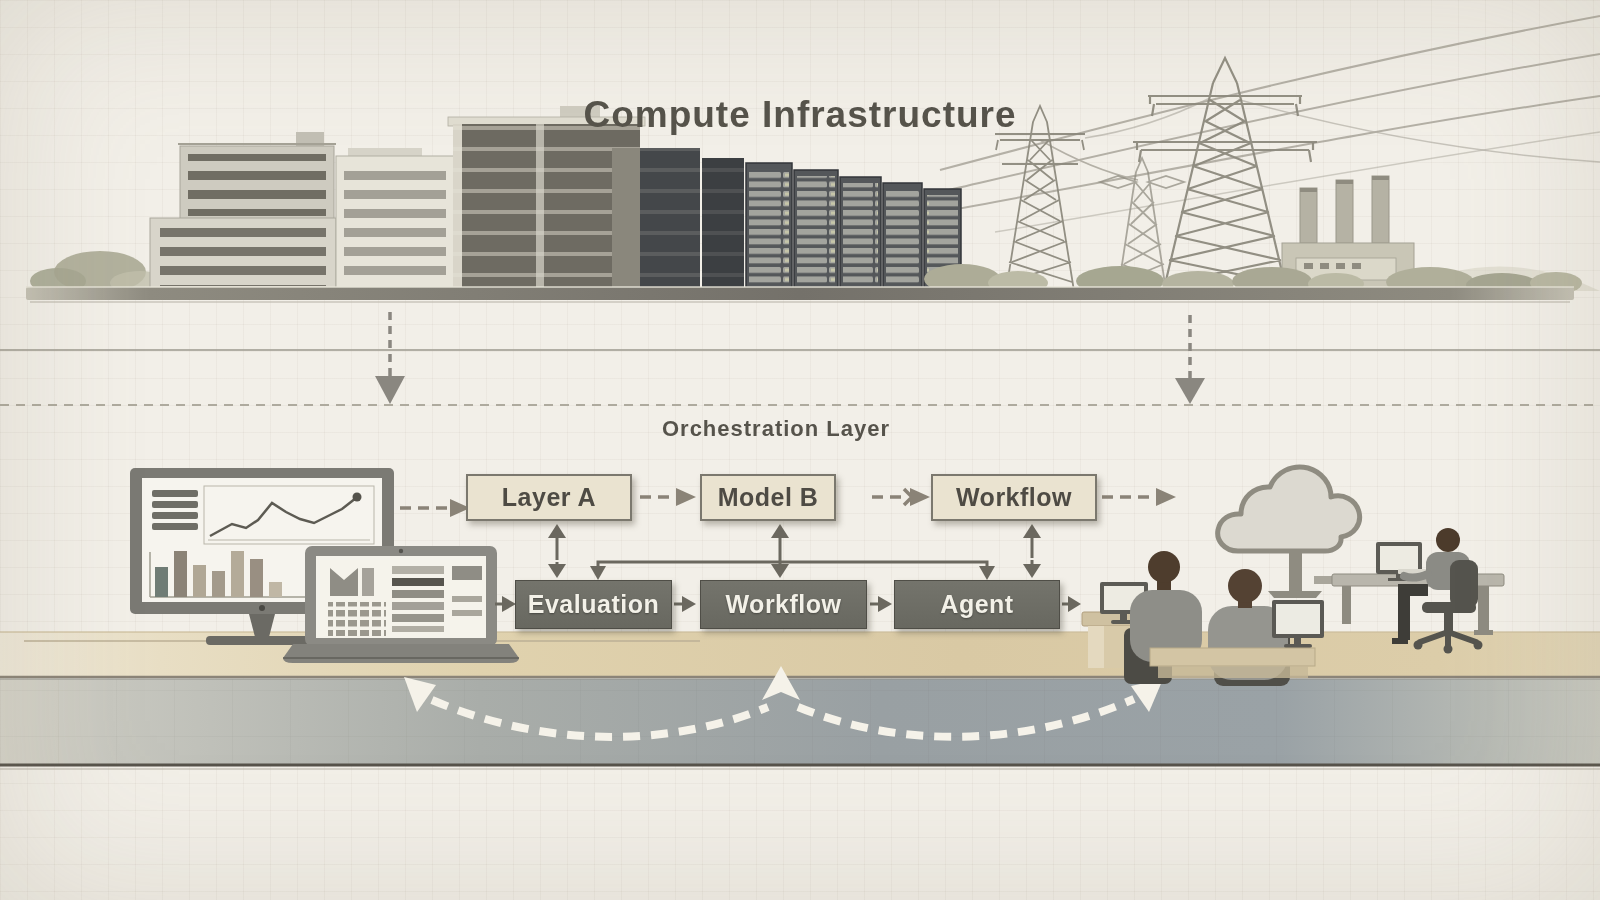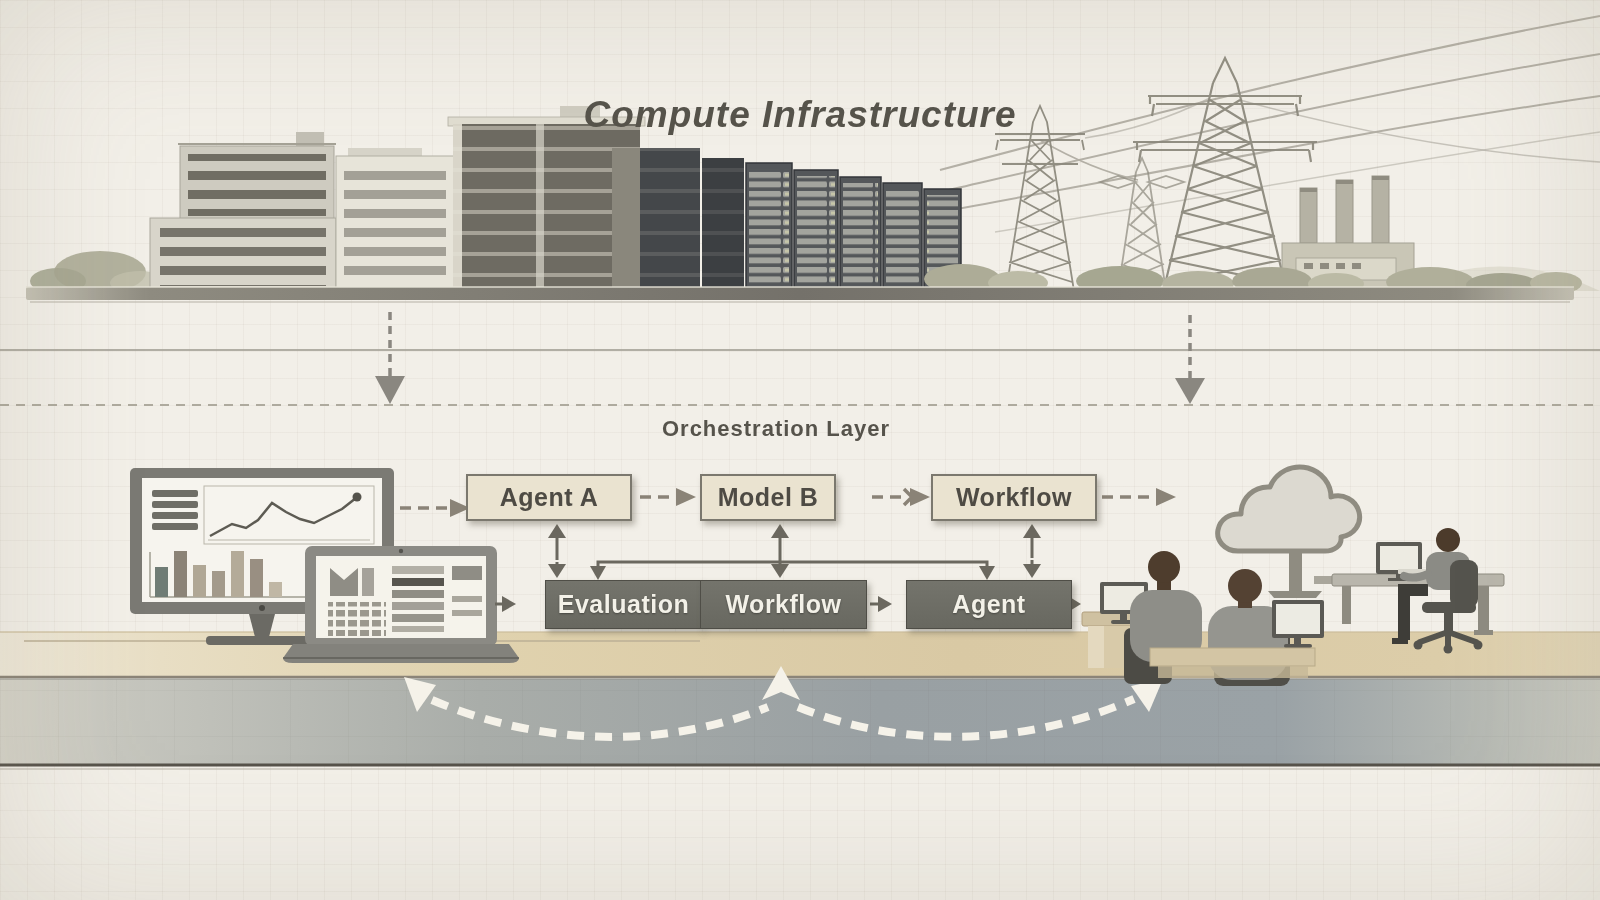--- a/index.html
+++ b/index.html
@@ -8,21 +8,21 @@
     background-color:#f2efe8;
     background-image:
       linear-gradient(rgba(160,150,128,.08) 1px, transparent 1px),
       linear-gradient(90deg, rgba(160,150,128,.08) 1px, transparent 1px);
     background-size:27px 27px;
     font-family:"Liberation Sans","DejaVu Sans",sans-serif;
   }
   .stage::after{content:"";position:absolute;inset:0;box-shadow:inset 0 0 150px rgba(140,128,104,.20);pointer-events:none;}
   svg.art{position:absolute;inset:0;}
   .title{position:absolute;font-weight:bold;color:#56534b;white-space:nowrap;transform:translateX(-50%);}
-  #title-top{left:800px;top:94px;font-size:37px;letter-spacing:1px;font-style:italic;}
+  #title-top{left:800px;top:94px;font-size:37px;letter-spacing:1px;}
   #title-orch{left:776px;top:416px;font-size:22px;letter-spacing:1px;}
   .fb{position:absolute;display:flex;align-items:center;justify-content:center;
       font-weight:bold;font-size:25px;letter-spacing:.5px;box-sizing:border-box;}
   .fb.light{top:474px;height:47px;background:#eae3d0;border:2.5px solid #7b786e;color:#4e4b44;
       box-shadow:3px 4px 6px rgba(96,90,76,.40);}
   .fb.dark{top:580px;height:49px;background:linear-gradient(#74746c,#686860);border:1.5px solid #4f4e47;
       color:#f3f1e8;box-shadow:3px 4px 6px rgba(80,75,62,.38);text-shadow:0 1px 2px rgba(0,0,0,.35);}
 </style>
 </head>
 <body>
@@ -423,20 +423,20 @@
             <circle cx="1448" cy="649" r="4.5"></circle>
             <circle cx="1478" cy="645" r="4.5"></circle>
       </g>
     </g>
   </g>
 </svg>
 
 <div class="title" id="title-top">Compute Infrastructure</div>
 <div class="title" id="title-orch">Orchestration Layer</div>
 
-<div class="fb light" style="left:466px;width:166px;">Agent A</div>
+<div class="fb light" style="left:466px;width:166px;">Layer A</div>
 <div class="fb light" style="left:700px;width:136px;">Model B</div>
 <div class="fb light" style="left:931px;width:166px;">Workflow</div>
-<div class="fb dark" style="left:545px;width:157px;">Evaluation</div>
+<div class="fb dark" style="left:515px;width:157px;">Evaluation</div>
 <div class="fb dark" style="left:700px;width:167px;">Workflow</div>
-<div class="fb dark" style="left:894px;width:166px;margin-left:12px;">Agent</div>
+<div class="fb dark" style="left:894px;width:166px;">Agent</div>
 
 </div>
 
 </body></html>

